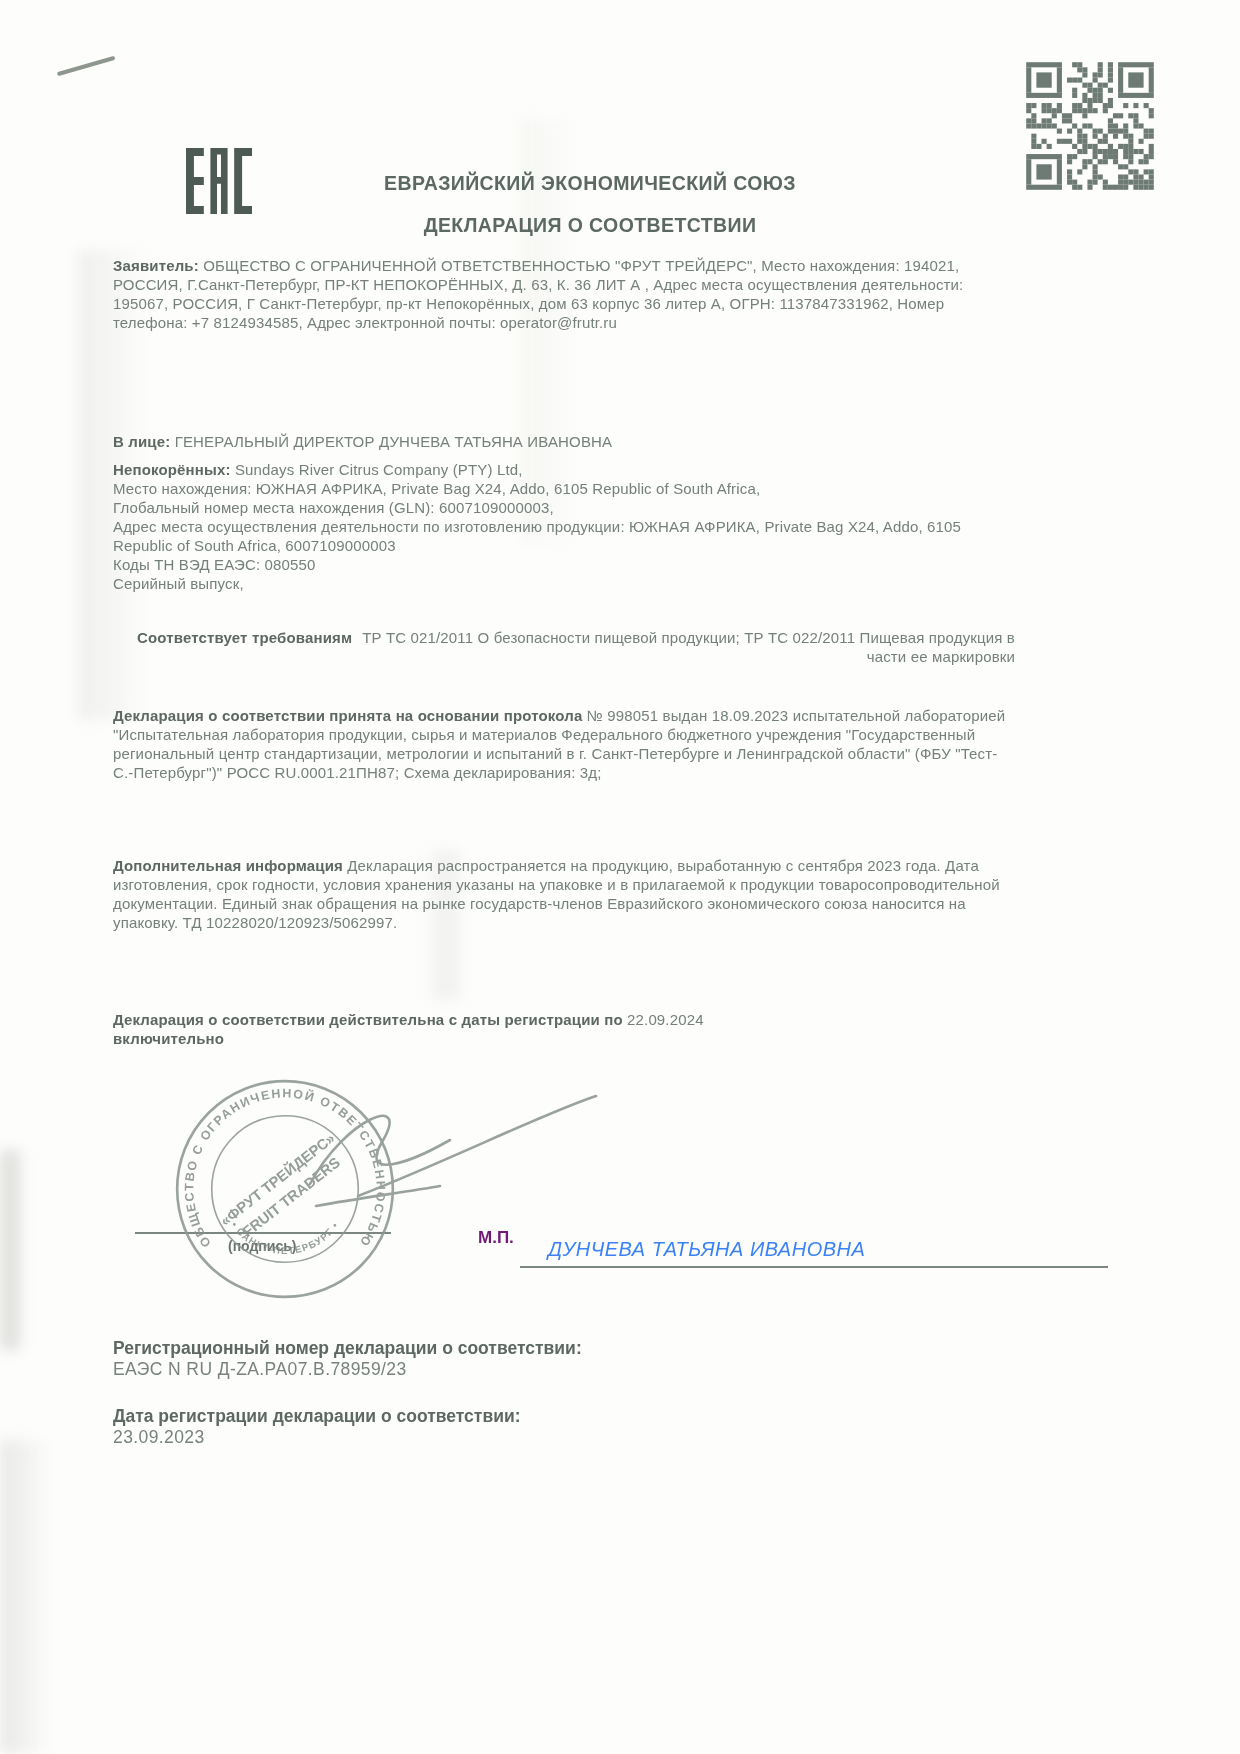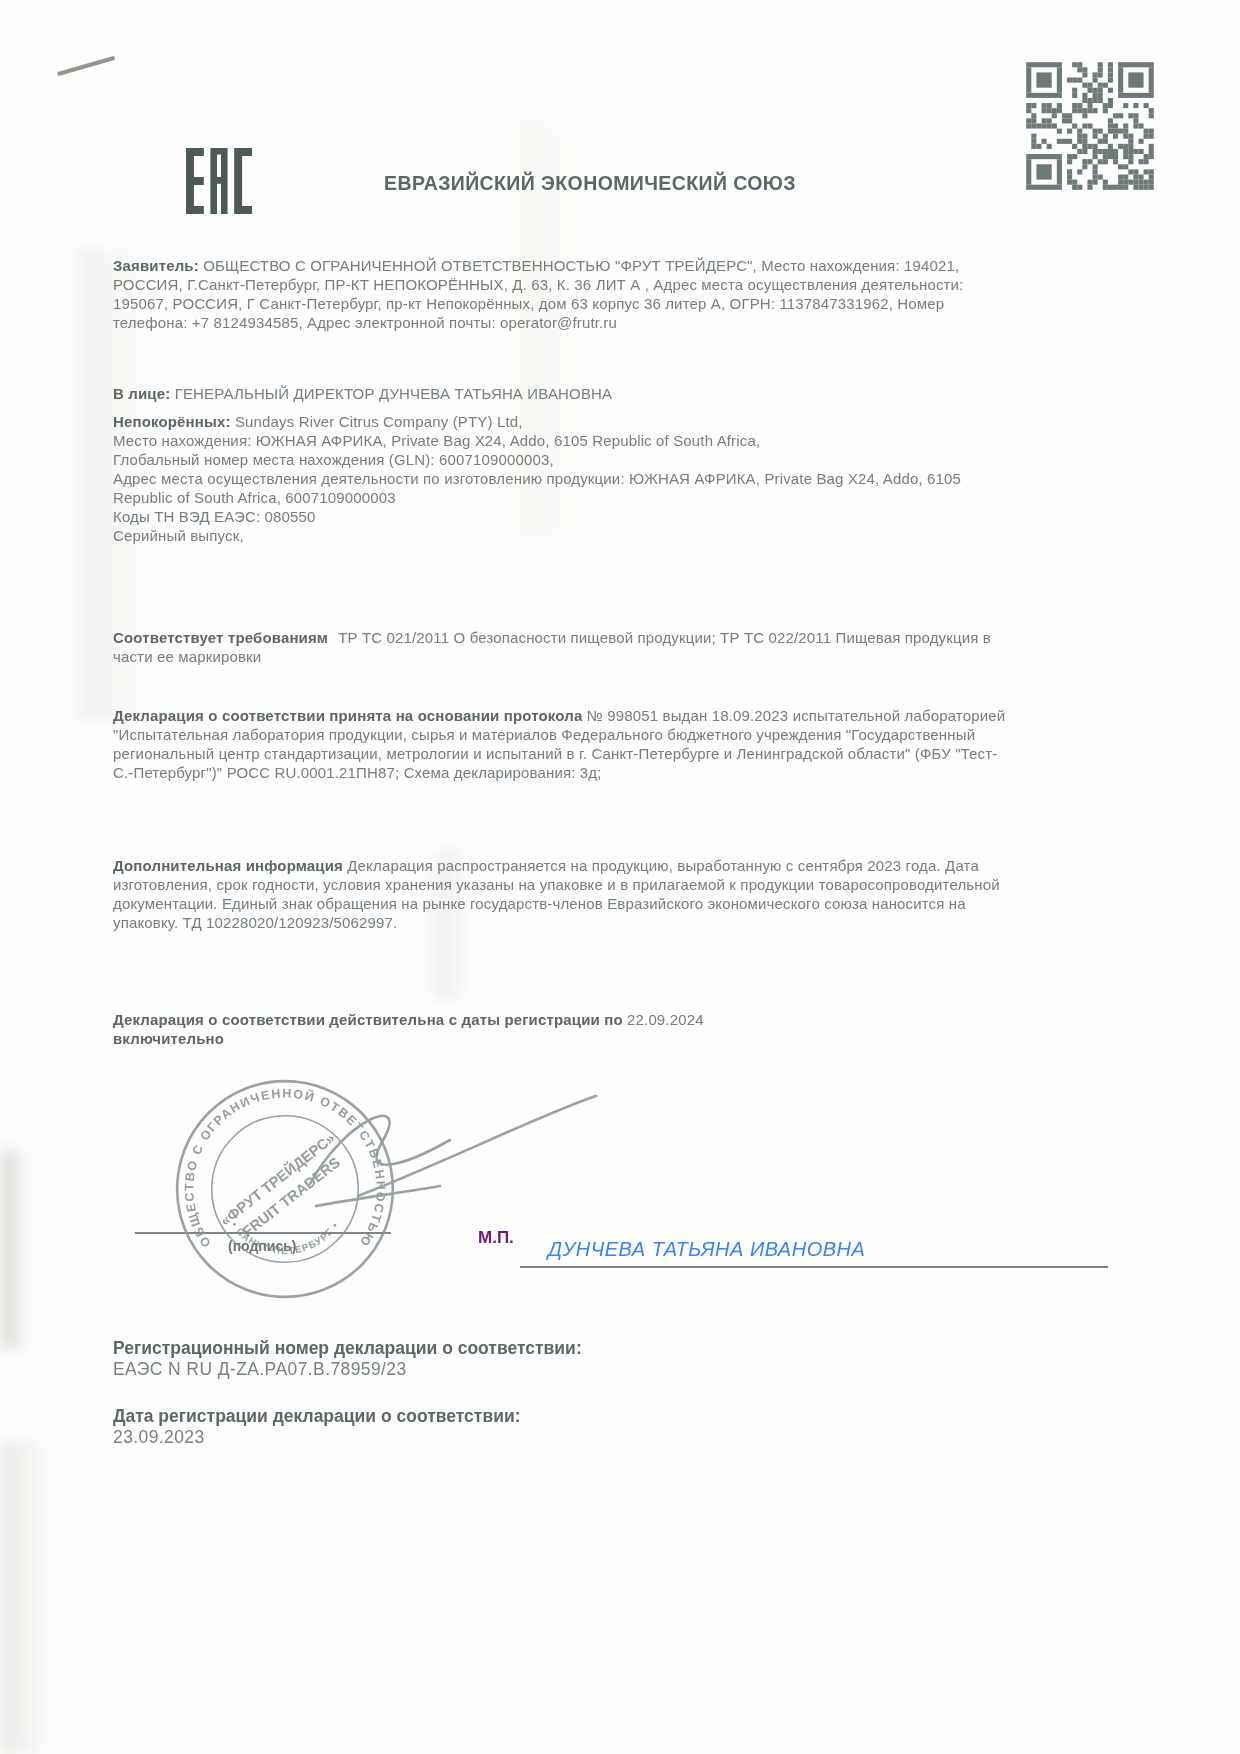--- a/index.html
+++ b/index.html
@@ -31,26 +31,26 @@
   .qr{position:absolute;left:1016px;top:52px;width:148px;height:148px;}
 
   .body-col{position:absolute;left:113px;width:902px;font-size:15px;line-height:19px;letter-spacing:.15px;color:#75807a;}
   .body-col .lbl{font-weight:bold;color:#5d6862;}
   .gap-lg{margin-right:14px;}
   .gap-md{margin-right:10px;}
 
   .p-applicant{top:256px;}
   .p-inperson{top:384px;}
   .p-declares{top:412px;}
-  .p-comply{top:628px;}
+  .p-comply{top:628px;text-align:right;}
   .p-basis{top:706px;}
   .p-addinfo{top:856px;}
   .p-valid{top:1010px;}
 
-  .line{white-space:nowrap;}
+  .line{white-space:nowrap;margin-top:48px;}
 
   
   .sig-line-left{position:absolute;left:135px;top:1232px;width:256px;border-top:2px solid #7d8781;}
   .sig-caption{position:absolute;left:228px;top:1238px;font-size:14px;font-weight:bold;color:#6b756f;}
   .mp{position:absolute;left:478px;top:1228px;font-size:17px;font-weight:bold;color:#701a75;}
   .fio-name{position:absolute;left:520px;top:1238px;width:588px;text-align:left;padding-left:28px;font-size:20px;color:#3b82f6;letter-spacing:.5px;box-sizing:border-box;font-style:italic;}
   .fio-line{position:absolute;left:520px;top:1266px;width:588px;border-top:2px solid #7d8781;}
   .fio-caption{position:absolute;left:520px;top:1272px;width:588px;text-align:center;font-size:13.5px;font-weight:bold;color:#66706a;}
 
   .stamp{position:absolute;left:168px;top:1072px;width:234px;height:234px;opacity:.88;}
@@ -82,20 +82,21 @@
   <div class="pen-mark"></div>
 
   <svg class="eac" viewBox="0 0 100 100" aria-label="EAC">
     <path d="M0,0 h12 v100 h-12 z M0,0 h27 v12 h-27 z M0,44 h27 v12 h-27 z M0,88 h27 v12 h-27 z"></path>
     <path d="M37,0 h26 v10 h-26 z M37,0 h10 v100 h-10 z M53,0 h10 v100 h-10 z M37,44 h26 v10 h-26 z"></path>
     <path d="M73,0 h12 v100 h-12 z M73,0 h27 v12 h-27 z M73,88 h27 v12 h-27 z"></path>
   </svg>
 
   <div class="titles">
     <div class="title1">ЕВРАЗИЙСКИЙ ЭКОНОМИЧЕСКИЙ СОЮЗ</div>
+    <div class="title2">ДЕКЛАРАЦИЯ О СООТВЕТСТВИИ</div>
   </div>
 
   <svg class="qr" id="qr-svg" viewBox="0 0 29 29">
       <rect x="11" y="2" width="1" height="1" fill="#6e7a74"></rect>
       <rect x="12" y="2" width="1" height="1" fill="#6e7a74"></rect>
       <rect x="16" y="2" width="1" height="1" fill="#6e7a74"></rect>
       <rect x="18" y="2" width="1" height="1" fill="#6e7a74"></rect>
       <rect x="12" y="3" width="1" height="1" fill="#6e7a74"></rect>
       <rect x="13" y="3" width="1" height="1" fill="#6e7a74"></rect>
       <rect x="16" y="3" width="1" height="1" fill="#6e7a74"></rect>

